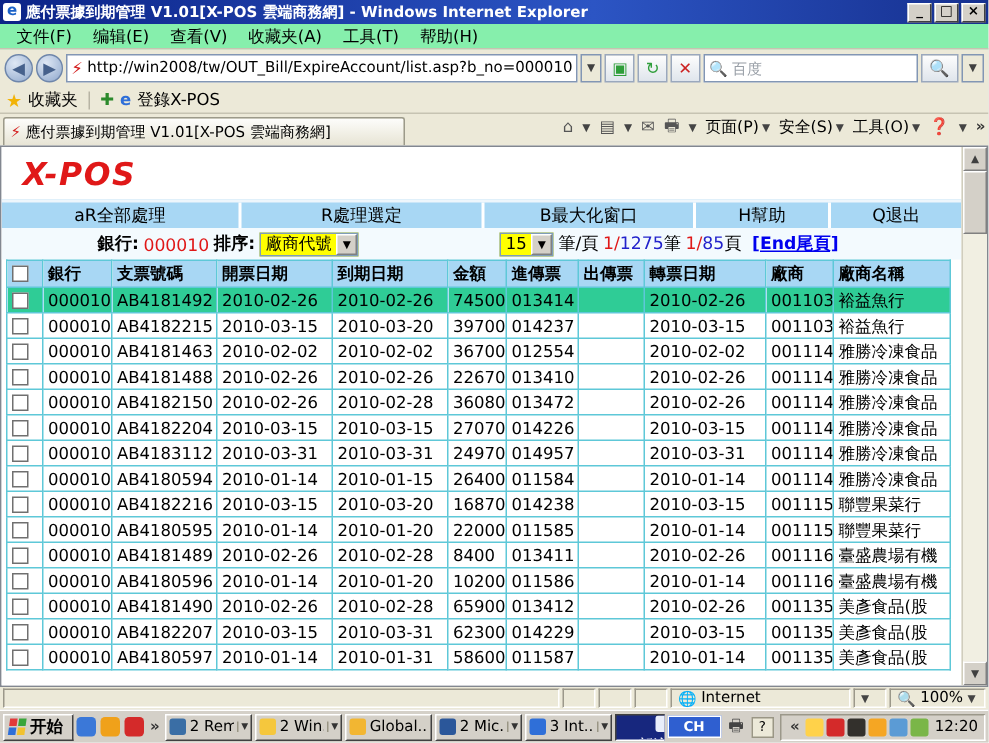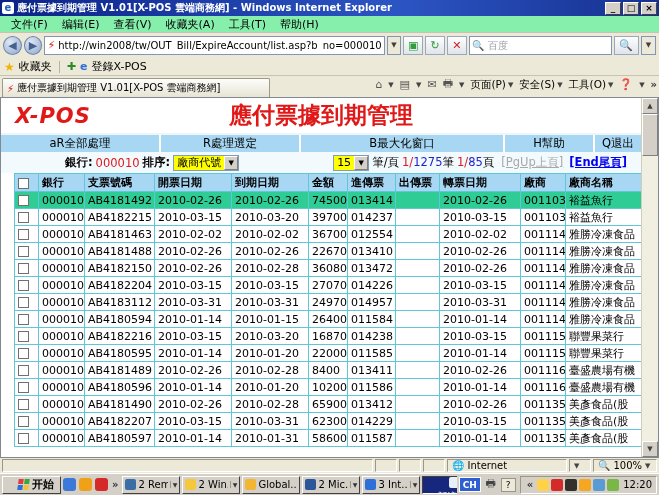--- a/index.html
+++ b/index.html
@@ -75,71 +75,71 @@
   
   .pagehead { height:35px; display:flex; align-items:center; position:relative; }
   .xpos-logo { color:#e01818; font-size:21px; font-weight:bold; font-style:italic; letter-spacing:1px; margin-left:14px; }
   .page-title { position:absolute; left:0; right:0; text-align:center; color:#e01818; font-size:23px; font-weight:bold;
     font-family:"DejaVu Serif", serif; }
 
   
   .pmenu { height:19px; display:flex; background:#a8d7f4; border-top:2px solid #eef6fc;justify-content:flex-end; }
   .pmenu-cell { border-right:2px solid #fff; display:flex; align-items:center; justify-content:center;
     font-size:11.5px; color:#000; }
-  .pmenu-cell:nth-child(1){ width:160px; } .pmenu-cell:nth-child(2){ width:140px; }
-  .pmenu-cell:nth-child(3){ width:204px; } .pmenu-cell:nth-child(4){ width:90px; }
+  .pmenu-cell:nth-child(1){ width:160px; } .pmenu-cell:nth-child(2){ width:162px; }
+  .pmenu-cell:nth-child(3){ width:141px; } .pmenu-cell:nth-child(4){ width:90px; }
   .pmenu-cell:nth-child(5){ flex:1; border-right:none; }
 
   
   .filterrow { height:21px; display:flex; align-items:center; background:#f3fafe; font-size:11.5px; padding-left:64px; gap:3px; }
   .blab { font-weight:bold; }
   .red { color:#e01818; }
   .blue { color:#2222cc; }
   .ysel { background:#ffff00; border:1px solid #7f9db9; height:16px; display:flex; align-items:center; padding-left:3px; font-size:11px; }
   .ysel .ybtn { width:14px; height:14px; background:#d4d0c8; border:1px solid; border-color:#fff #808080 #808080 #fff;
     font-size:7px; text-align:center; line-height:12px; margin-left:3px; }
   .navlinks { display:flex; gap:6px; margin-left:4px; font-size:11.5px; }
   .navlink { color:#0000ee; text-decoration:underline; font-weight:bold; }
   .navlink.disabled { color:#a8a8a8; font-weight:normal; }
 
   
-  table { border-collapse:collapse; table-layout:fixed; margin-left:13px; width:630px; }
+  table { border-collapse:collapse; table-layout:fixed; margin-left:3px; width:630px; }
   th, td { border:1px solid #5ec8d8; font-size:11px; padding:0 3px; height:17px; text-align:left;
     white-space:nowrap; overflow:hidden; font-weight:normal; }
   thead th { background:#a8d7f4; font-weight:bold; height:18px; }
   tr.selected td { background:#2fcc96; }
   .cb { display:inline-block; width:11px; height:11px; background:#fff; border:1px solid #707070; vertical-align:middle; }
   col.c-check{width:24px;} col.c-bank{width:46px;} col.c-chkno{width:70px;} col.c-issue{width:77px;}
   col.c-due{width:77px;} col.c-amt{width:39px;} col.c-in{width:48px;} col.c-out{width:44px;}
   col.c-trans{width:81px;} col.c-vend{width:45px;}
 
   
   .statusbar { height:15px; background:#ece9d8; display:flex; align-items:stretch; gap:2px; padding:1px 2px; flex:0 0 15px; }
   .spane { border:1px solid; border-color:#9b988a #fff #fff #9b988a; font-size:10px; display:flex; align-items:center; padding:0 4px; gap:3px; }
   .spane.grow { flex:1; }
   .spane.small { width:22px; }
   .globe { color:#2f6fd8; font-size:10px; }
 
   
   .taskbar { height:22px; background:#d4d0c8; border-top:1px solid #fff; display:flex; align-items:center;
     padding:1px 2px; gap:2px; flex:0 0 22px; }
-  .startbtn { height:18px; display:flex; align-items:center; gap:3px; padding:0 6px 0 15px; background:#d4d0c8;
+  .startbtn { height:18px; display:flex; align-items:center; gap:3px; padding:0 6px 0 3px; background:#d4d0c8;
     border:1px solid; border-color:#fff #404040 #404040 #fff; font-weight:bold; font-size:11px; }
   .flag { display:grid; grid-template-columns:5px 5px; grid-template-rows:5px 5px; gap:1px; transform:skewX(-8deg); }
   .flag i:nth-child(1){background:#e23b3b;} .flag i:nth-child(2){background:#3aa53a;}
   .flag i:nth-child(3){background:#2f6fd8;} .flag i:nth-child(4){background:#f2c230;}
   .qlicon { width:13px; height:13px; border-radius:3px; }
   .tbchev { font-size:10px; color:#333; font-weight:bold; margin:0 2px; }
   .taskbtn { height:18px; flex:0 0 58px; background:#d4d0c8; border:1px solid; border-color:#fff #404040 #404040 #fff;
     display:flex; align-items:center; gap:2px; padding:0 2px; font-size:10px; overflow:hidden; }
   .taskbtn .ticon { width:11px; height:11px; flex:0 0 11px; border-radius:2px; }
   .taskbtn .tlab { white-space:nowrap; overflow:hidden; flex:1; }
   .taskbtn .tdrop { font-size:6px; border-left:1px solid #9a9685; padding-left:2px; color:#333; }
   .taskbtn.active { background:#17277e; border-color:#404040 #fff #fff #404040; color:#fff; flex-basis:64px;flex-direction:column; }
-  .langbox { width:22px; height:15px; background:#2f5fd0; color:#fff; font-size:9px; font-weight:bold;
+  .langbox { width:36px; height:15px; background:#2f5fd0; color:#fff; font-size:9px; font-weight:bold;
     text-align:center; line-height:15px; border:1px solid #fff; }
   .flaticon { font-size:11px; color:#444; width:16px; text-align:center; }
   .helpbox { width:15px; height:14px; border:1px solid #9a9685; background:#ece9d8; text-align:center;
     line-height:13px; font-size:9px; }
   .tray { height:18px; border:1px solid; border-color:#9b988a #fff #fff #9b988a; display:flex;
     align-items:center; gap:2px; padding:0 4px; margin-left:2px; }
   .trayicon { width:12px; height:12px; border-radius:2px; }
   .clock { font-size:10px; margin-left:2px; }
 </style>
 </head>
@@ -221,21 +221,20 @@
         <span class="caret">▼</span>
       <span class="chev">»</span>
     </div>
   </div>
 
   <div class="content">
     <div class="page">
 
       <div class="pagehead">
         <span class="xpos-logo">X-POS</span>
-        <span class="page-title">應付票據到期管理</span>
       </div>
 
       <div class="pmenu">
           <div class="pmenu-cell">aR全部處理</div>
           <div class="pmenu-cell">R處理選定</div>
           <div class="pmenu-cell">B最大化窗口</div>
           <div class="pmenu-cell">H幫助</div>
           <div class="pmenu-cell">Q退出</div>
         </div>
 
@@ -249,21 +248,20 @@
         </span>
         <span style="width:88px"></span>
         <span class="ysel">
           <span>15</span>
           <span class="ybtn">▼</span>
         </span>
         <span>筆/頁</span>
         <span><span class="red">1/</span><span class="blue">1275</span><span>筆</span></span>
         <span><span class="red">1/</span><span class="blue">85</span><span>頁</span></span>
         <span class="navlinks">
-            <span class="navlink disabled">[PgUp上頁]</span>
             <span class="navlink">[End尾頁]</span>
           </span>
       </div>
 
       <table>
         <colgroup>
           <col class="c-check">
             <col class="c-bank">
             <col class="c-chkno">
             <col class="c-issue">

